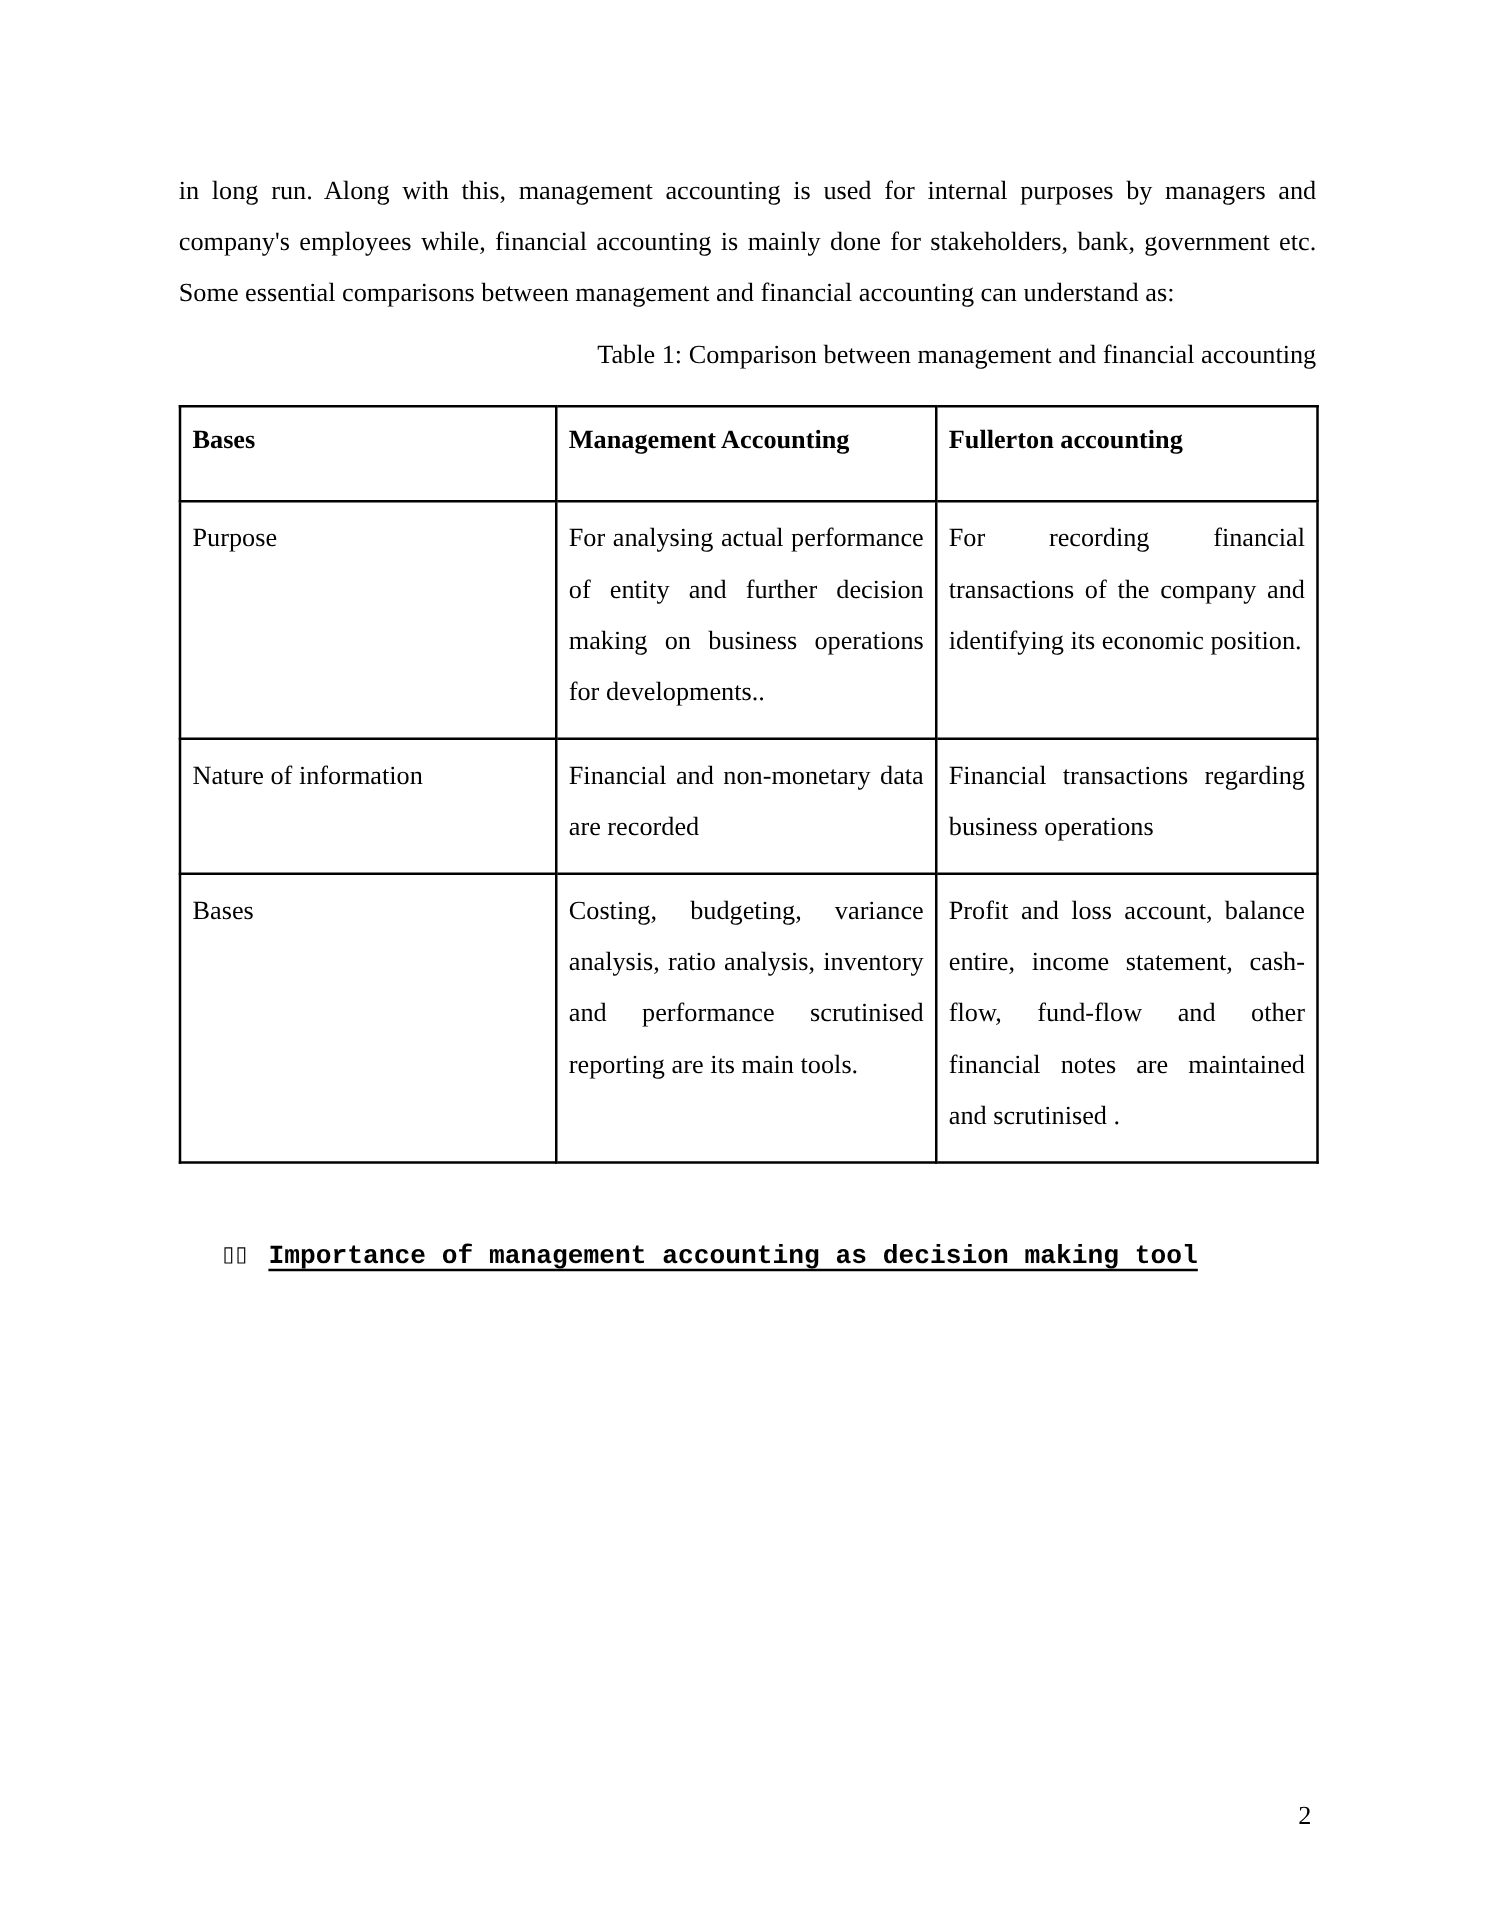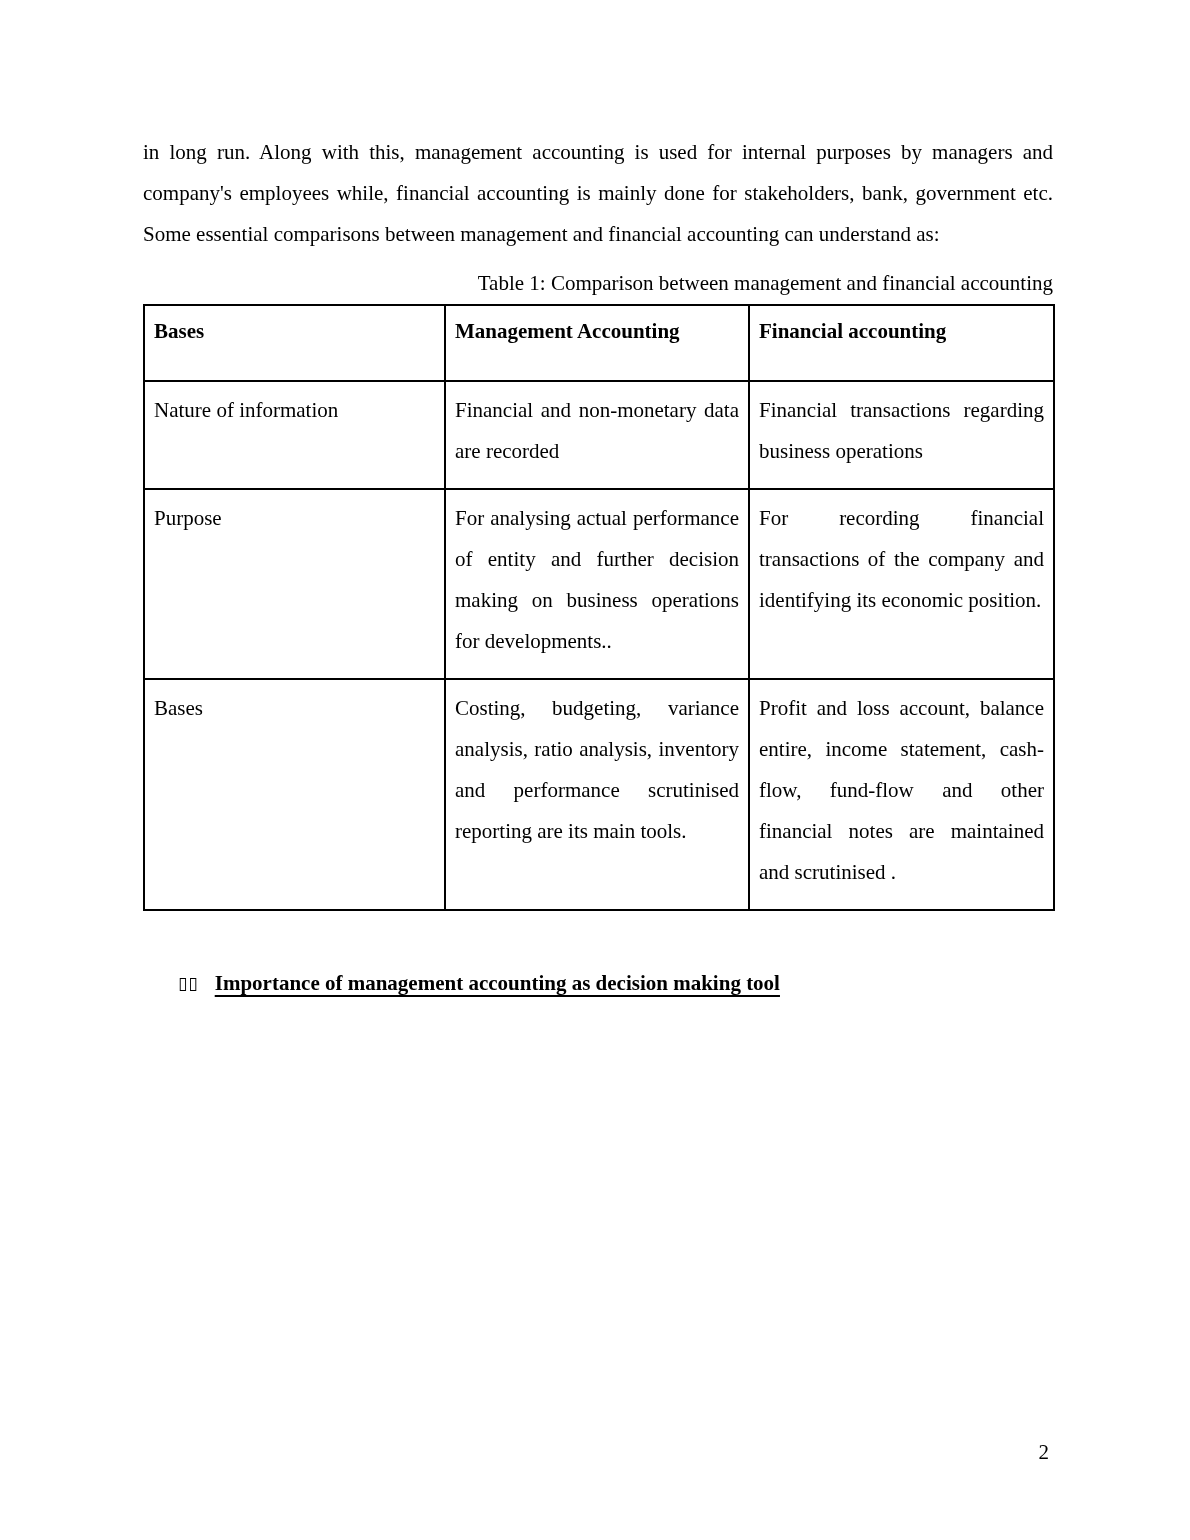--- a/index.html
+++ b/index.html
@@ -24,20 +24,21 @@
     text-align: justify;
     line-height: 41px;
   }
   .caption {
     margin: 8px 0 0 0;
     text-align: right;
     line-height: 41px;
   }
   table.cmp {
     border-collapse: collapse;
+    margin-top: 20px;
     width: 910px;
     table-layout: fixed;
     font-family: Liberation Serif, serif;
   }
   table.cmp th, table.cmp td {
     border: 2px solid #000000;
     vertical-align: top;
     font-size: 21px;
   }
   table.cmp th {
@@ -68,20 +69,21 @@
     font-size: 17px;
     letter-spacing: 1px;
     margin-right: 16px;
     vertical-align: 1px;
   }
   .heading-text {
     font-weight: bold;
     text-decoration: underline;
     text-decoration-thickness: 2px;
     text-underline-offset: 5px;
+    font-family: Liberation Mono, monospace;
   }
   .body2 {
     margin-top: 11px;
     text-indent: 64px;
   }
   .page-number {
     position: absolute;
     top: 1440px;
     right: 141px;
     font-size: 21px;
@@ -100,33 +102,33 @@
   <table class="cmp">
     <colgroup>
       <col class="c1">
         <col class="c2">
         <col class="c3">
     </colgroup>
     <thead>
       <tr>
         <th>Bases</th>
         <th>Management Accounting</th>
-        <th>Financial accounting</th>
+        <th>Fullerton accounting</th>
       </tr>
     </thead>
     <tbody>
       <tr>
+        <td>Purpose</td>
+        <td class="just">For analysing actual performance of entity and further decision making on business operations for developments..</td>
+        <td class="just">For recording financial transactions of the company and identifying its economic position.</td>
+      </tr>
+      <tr>
         <td>Nature of information</td>
         <td class="just">Financial and non-monetary data are recorded</td>
         <td class="just">Financial transactions regarding business operations</td>
-      </tr>
-      <tr>
-        <td>Purpose</td>
-        <td class="just">For analysing actual performance of entity and further decision making on business operations for developments..</td>
-        <td class="just">For recording financial transactions of the company and identifying its economic position.</td>
       </tr>
       <tr>
         <td>Bases</td>
         <td class="just">Costing, budgeting, variance analysis, ratio analysis, inventory and performance scrutinised reporting are its main tools.</td>
         <td class="just">Profit and loss account, balance entire, income statement, cash-flow, fund-flow and other financial notes are maintained and scrutinised .</td>
       </tr>
     </tbody>
   </table>
 
   <div class="section-heading">

